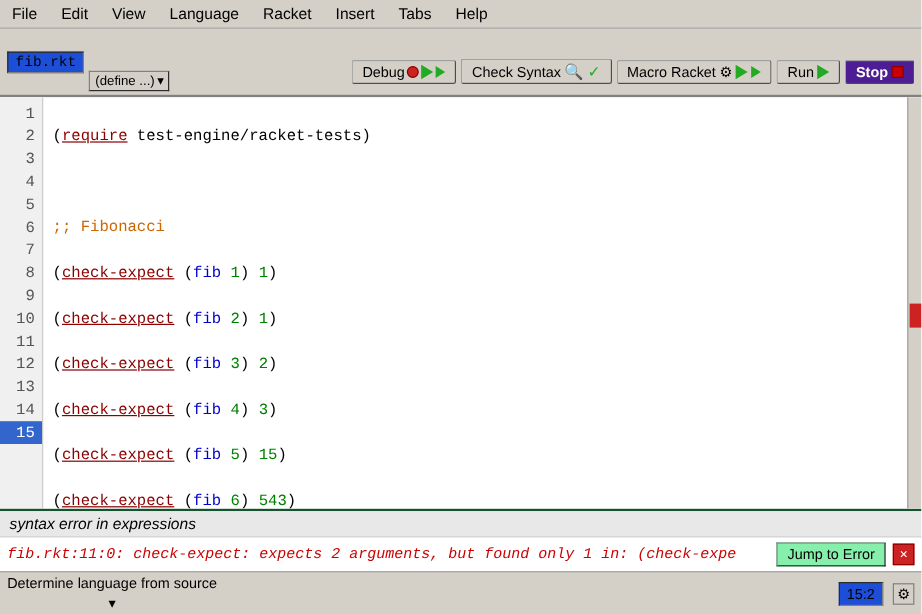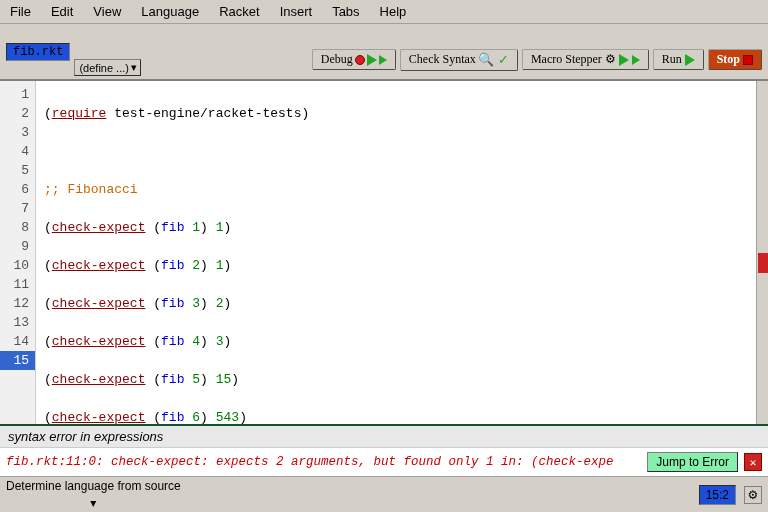--- a/index.html
+++ b/index.html
@@ -68,21 +68,21 @@
     }
     .toolbar-btn {
       background: #d4d0c8;
       border: 1px outset #a0a0a0;
       padding: 2px 8px;
       font-size: 12px;
       cursor: pointer;
       display: flex;
       align-items: center;
       gap: 3px;
-      font-family: Liberation Serif, serif;
+      font-family: Liberation Sans, sans-serif;
       white-space: nowrap;
       border-radius: 2px;
       margin-top: 16px;
     }
 
     .debug-btn { display: flex; align-items: center; gap: 2px; }
     .dot-red { width: 10px; height: 10px; border-radius: 50%; background: #cc2222; border: 1px solid #880000; display: inline-block; }
     .play-triangle { 
       width: 0; height: 0; 
       border-top: 6px solid transparent;
@@ -90,21 +90,21 @@
       border-left: 10px solid #22aa22;
       display: inline-block;
     }
     .play-triangle-small { 
       width: 0; height: 0; 
       border-top: 5px solid transparent;
       border-bottom: 5px solid transparent;
       border-left: 8px solid #22aa22;
       display: inline-block;
     }
-    .stop-btn { background: #c2410c; color: white; font-weight: bold; }
+    .stop-btn { background: #4c1d95; color: white; font-weight: bold; }
     .stop-box {
       width: 10px; height: 10px; background: #cc0000; border: 1px solid #880000; display: inline-block;
     }
 
     
     .code-area {
       flex: 1;
       display: flex;
       flex-direction: column;
       overflow: hidden;
@@ -276,21 +276,21 @@
       <span class="dot-red"></span>
       <span class="play-triangle"></span>
       <span class="play-triangle-small"></span>
     </button>
     <button class="toolbar-btn">
       <span>Check Syntax</span>
       <span style="font-size:13px;">🔍</span>
       <span style="color:#22aa22; font-size:13px;">✓</span>
     </button>
     <button class="toolbar-btn">
-      <span>Macro Stepper</span>
+      <span>Macro Racket</span>
       <span style="font-size:12px;">⚙</span>
       <span class="play-triangle"></span>
       <span class="play-triangle-small"></span>
     </button>
     <button class="toolbar-btn">
       <span>Run</span>
       <span class="play-triangle"></span>
     </button>
     <button class="toolbar-btn stop-btn">
       <span>Stop</span>

